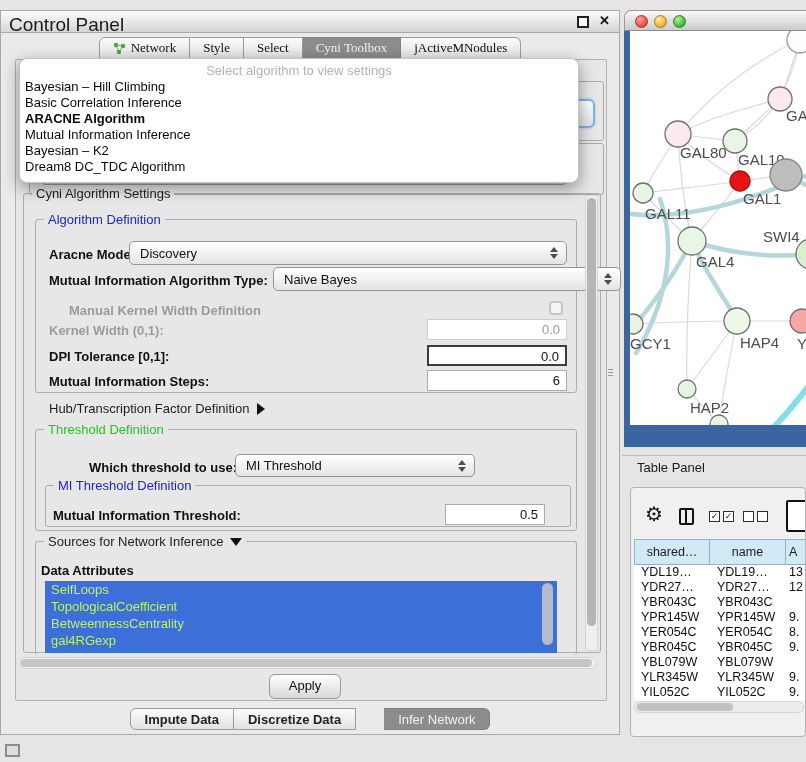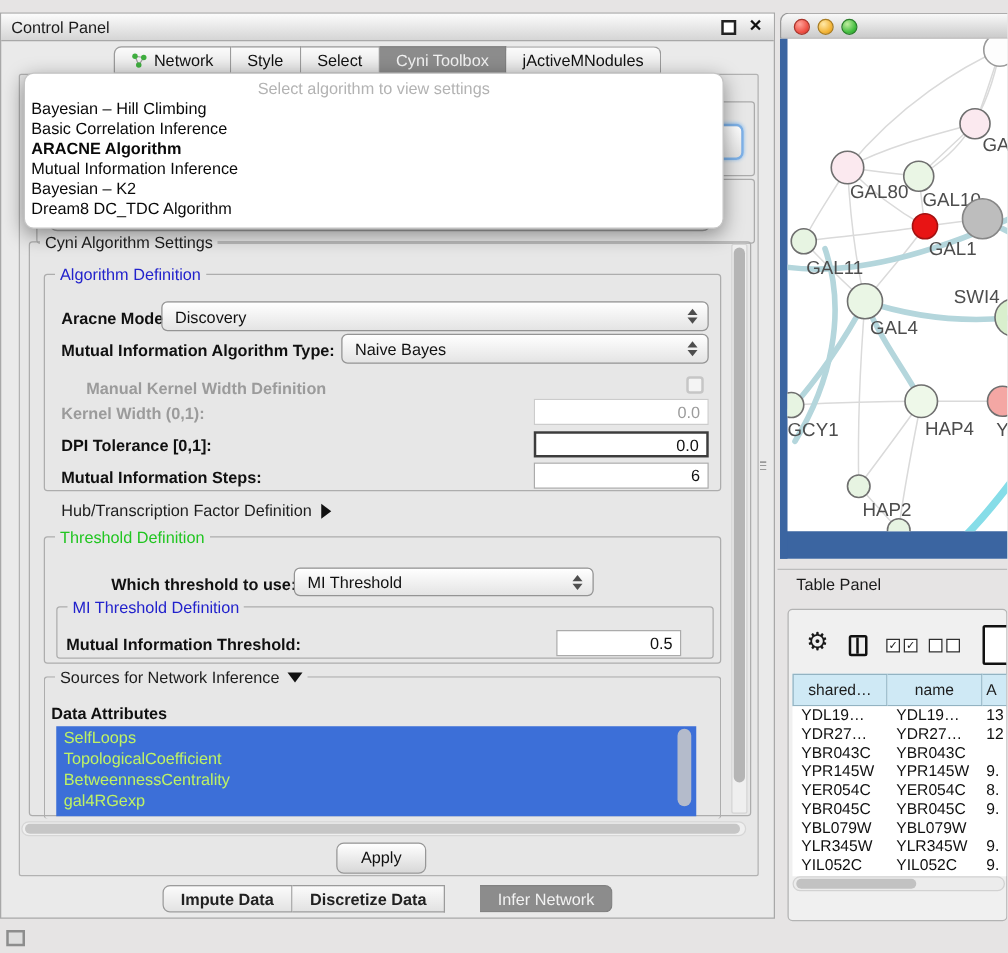--- a/index.html
+++ b/index.html
@@ -3,28 +3,28 @@
 <meta charset="utf-8">
 <style>
   html,body{margin:0;padding:0;background:#e6e4e4;font-family:"Liberation Sans",sans-serif;}
   #stage{position:relative;width:806px;height:762px;overflow:hidden;background:#e6e4e4;}
 
   
   .cpanel{position:absolute;left:0;top:10px;width:620px;height:725px;background:#eaeaea;
           border:1px solid #a8a8a8;box-sizing:border-box;}
   .cp-title{position:absolute;left:0;top:0;right:0;height:21px;
             background:linear-gradient(#fcfcfc,#d5d5d5);border-bottom:1px solid #a8a8a8;}
-  .cp-title .t{position:absolute;left:8px;top:3px;font-size:13px;color:#1b1b1b;}
+  .cp-title .t{position:absolute;left:8px;top:3px;font-size:19px;color:#1b1b1b;}
   .float-ico{position:absolute;right:30px;top:5px;width:8px;height:8px;border:2px solid #222;background:#fff;}
   .close-ico{position:absolute;right:9px;top:2px;font-size:13px;font-weight:bold;color:#111;cursor:default;}
 
   .tabbar{position:absolute;left:0;top:26px;right:0;height:22px;display:flex;justify-content:center;align-items:flex-end;}
   .tab{height:22px;box-sizing:border-box;border:1px solid #9b9b9b;border-left:none;
        background:linear-gradient(#fbfbfb,#e2e2e2);font-size:13px;color:#111;
-       display:flex;align-items:center;gap:5px;padding:0 13px;}
+       display:flex;align-items:center;gap:5px;padding:0 13px;font-family:Liberation Serif, serif;}
   .tab:first-child{border-left:1px solid #9b9b9b;border-radius:6px 0 0 0;}
   .tab:last-child{border-radius:0 6px 0 0;}
   .tab.sel{background:#8c8c8c;color:#f2f2f2;border-color:#818181;}
 
   .content{position:absolute;left:14px;top:48px;width:592px;height:642px;border:1px solid #b2b2b2;
            background:#e7e7e7;border-radius:2px;box-sizing:border-box;}
 
   
   .bgrp1{position:absolute;left:28px;top:70px;width:573px;height:58px;border:1px solid #ababab;border-radius:3px;}
   .bcombo-edge{position:absolute;left:558px;top:88px;width:32px;height:25px;border:2px solid #7db1e8;
@@ -180,21 +180,21 @@
     </div>
     <div class="flab" style="left:48px;top:236px;">Aracne Mode:</div>
     <div class="combo" style="left:128px;top:230px;width:438px;">
       <span>Discovery</span>
       <span class="arrs">
           <span class="arr-up"></span>
           <span class="arr-dn"></span>
         </span>
     </div>
     <div class="flab" style="left:48px;top:262px;">Mutual Information Algorithm Type:</div>
-    <div class="combo" style="left:272px;top:256px;width:294px;">
+    <div class="combo" style="left:272px;top:256px;width:348px;">
       <span>Naive Bayes</span>
       <span class="arrs">
           <span class="arr-up"></span>
           <span class="arr-dn"></span>
         </span>
     </div>
     <div class="dlab" style="left:48px;top:292px;margin-left:20px;">Manual Kernel Width Definition</div>
     <div class="chk" style="left:548px;top:290px;"></div>
     <div class="dlab" style="left:48px;top:312px;">Kernel Width (0,1):</div>
     <div class="tfield dis" style="left:426px;top:308px;width:140px;">0.0</div>

